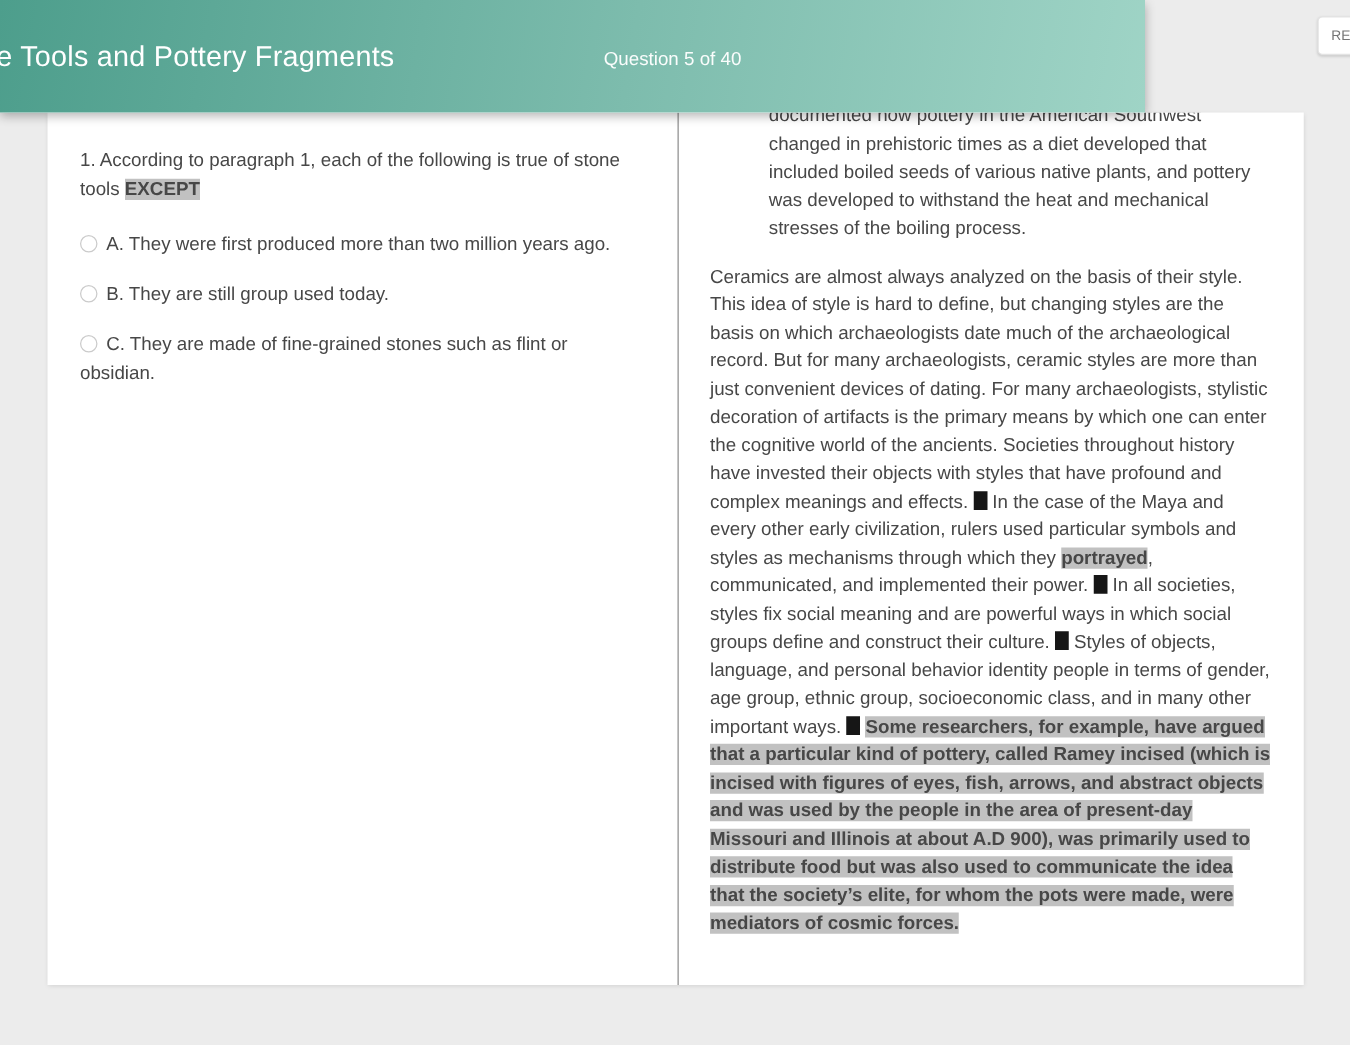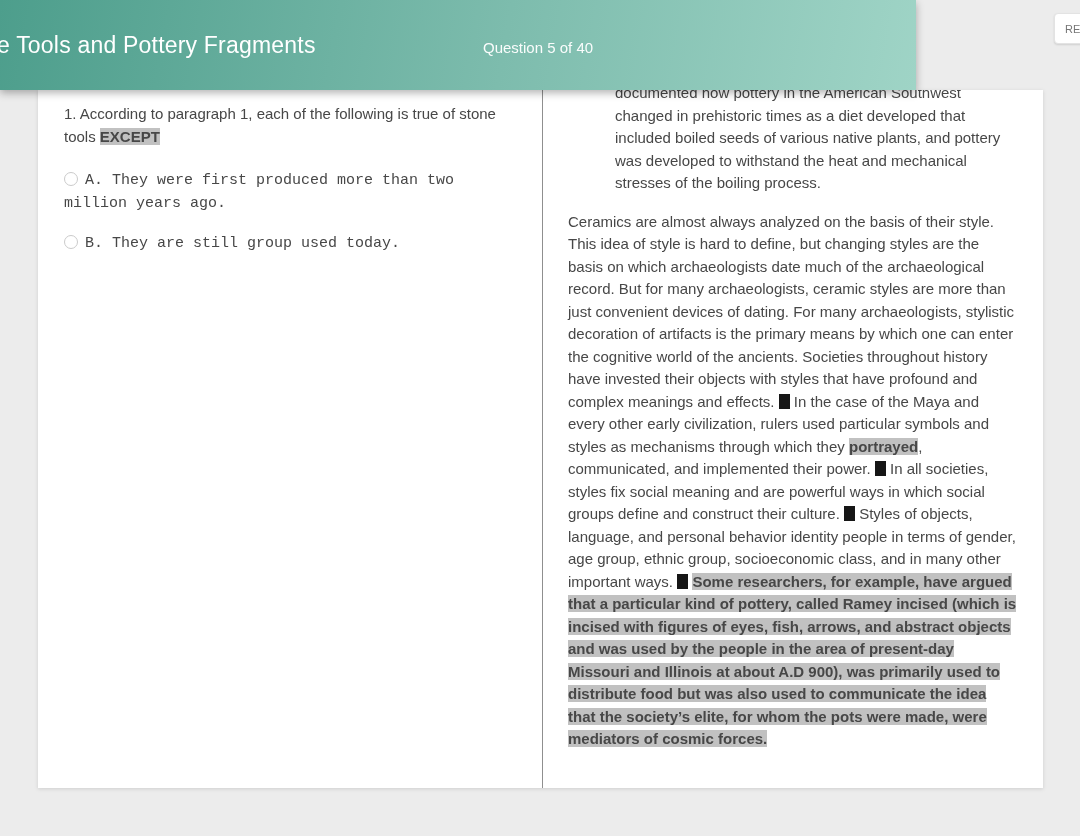--- a/index.html
+++ b/index.html
@@ -40,21 +40,21 @@
   .card {
     position:absolute; left:38px; top:90px;
     width:1005px; height:698px;
     background:#ffffff;
     box-shadow:0 1px 4px rgba(0,0,0,0.13);
     overflow:hidden;
     z-index:5;
   }
   .col-left {
     position:absolute; left:0; top:0; width:504px; height:100%;
-    padding:12px 28px 0 26px;
+    padding:27px 28px 0 26px;
   }
   .divider {
     position:absolute; left:504px; top:0; width:1px; height:100%;
     background:#8f8f8f;
   }
   .col-right {
     position:absolute; left:505px; top:0; width:500px; height:100%;
     padding:0 26px 0 25px;
     overflow:hidden;
   }
@@ -63,21 +63,20 @@
   }
   .hl {
     background:var(--highlight,#c1c1c1);
     font-weight:700;
   }
   .options { margin-top:21px; }
   .option {
     font-size:15px; line-height:23px; color:#474747;
     margin-bottom:17px;
     cursor:pointer;
-    font-family:Liberation Mono, monospace;
   }
   .radio {
     display:inline-block; width:14px; height:14px;
     border:1px solid #cbcbcb; border-radius:50%;
     background:#fff; margin-right:7px; vertical-align:-2px;
   }
   .psg-p {
     font-size:15px; line-height:22.5px; color:#474747;
     margin-bottom:16px;
   }
@@ -98,20 +97,21 @@
 <button class="review-btn" style="z-index:20;">RE</button>
 
 <div class="card">
   <div class="col-left">
     <div class="question-text">
       <span>1. According to paragraph 1, each of the following is true of stone tools </span><span class="hl">EXCEPT</span>
     </div>
     <div class="options" id="options">
         <div class="option"><span class="radio"></span><span>A. They were first produced more than two million years ago.</span></div>
         <div class="option"><span class="radio"></span><span>B. They are still group used today.</span></div>
+        <div class="option"><span class="radio"></span><span>C. They are made of fine-grained stones such as flint or obsidian.</span></div>
       </div>
   </div>
   <div class="divider"></div>
   <div class="col-right">
     <div id="passage">
         <p class="psg-p"><span>documented how pottery in the American Southwest changed in prehistoric times as a diet developed that included boiled seeds of various native plants, and pottery was developed to withstand the heat and mechanical stresses of the boiling process.</span></p>
         <p class="psg-p"><span>Ceramics are almost always analyzed on the basis of their style. This idea of style is hard to define, but changing styles are the basis on which archaeologists date much of the archaeological record. But for many archaeologists, ceramic styles are more than just convenient devices of dating. For many archaeologists, stylistic decoration of artifacts is the primary means by which one can enter the cognitive world of the ancients. Societies throughout history have invested their objects with styles that have profound and complex meanings and effects. </span><span class="sq"></span><span> In the case of the Maya and every other early civilization, rulers used particular symbols and styles as mechanisms through which they </span><span class="hl">portrayed</span><span>, communicated, and implemented their power. </span><span class="sq"></span><span> In all societies, styles fix social meaning and are powerful ways in which social groups define and construct their culture. </span><span class="sq"></span><span> Styles of objects, language, and personal behavior identity people in terms of gender, age group, ethnic group, socioeconomic class, and in many other important ways. </span><span class="sq"></span><span> </span><span class="hl">Some researchers, for example, have argued that a particular kind of pottery, called Ramey incised (which is incised with figures of eyes, fish, arrows, and abstract objects and was used by the people in the area of present-day Missouri and Illinois at about A.D 900), was primarily used to distribute food but was also used to communicate the idea that the society’s elite, for whom the pots were made, were mediators of cosmic forces.</span></p>
       </div>
   </div>
 </div>

